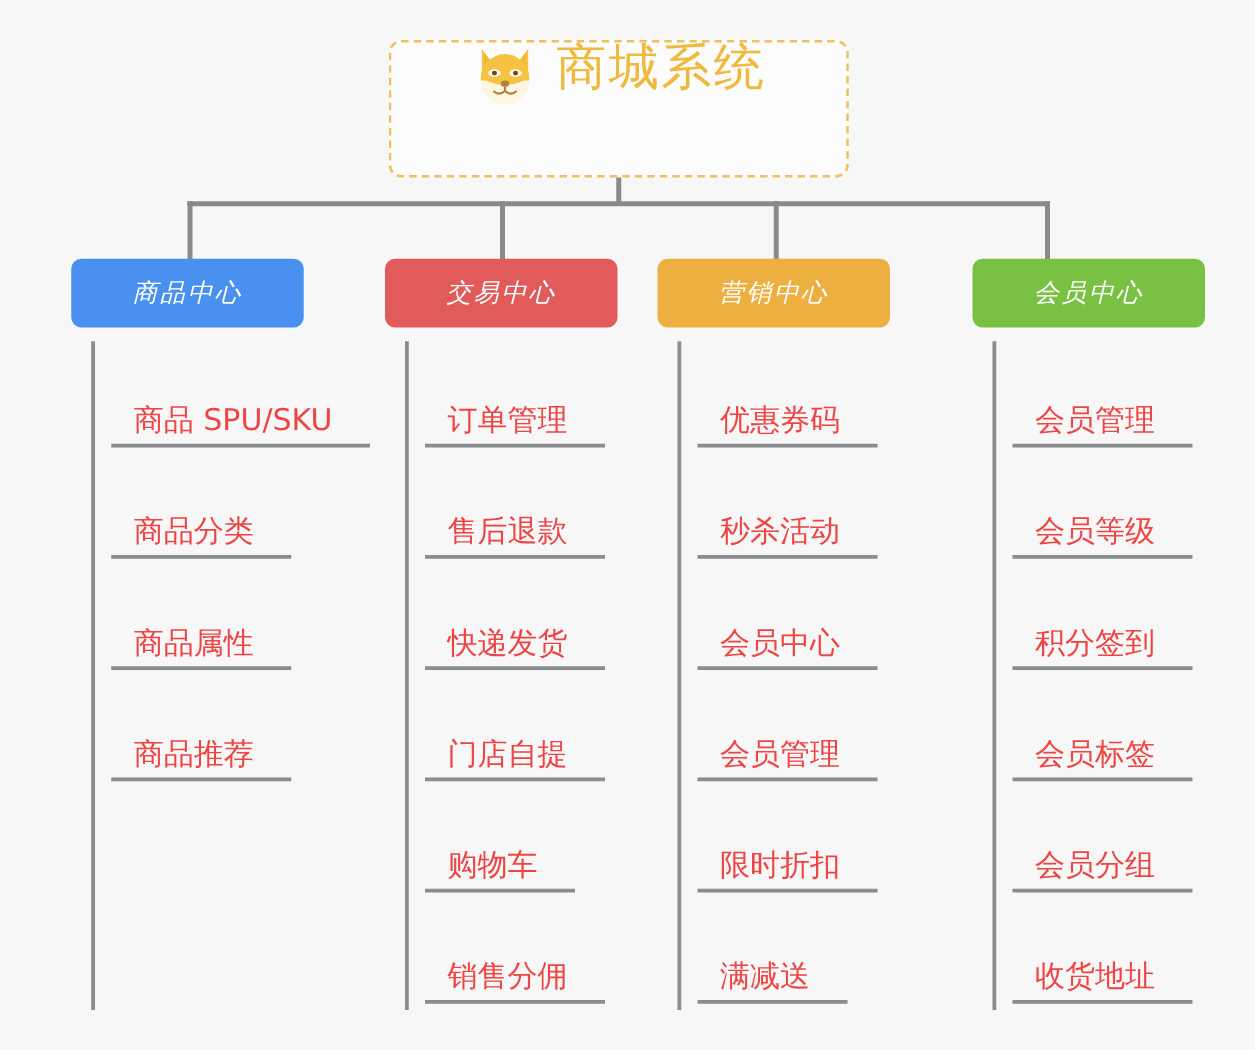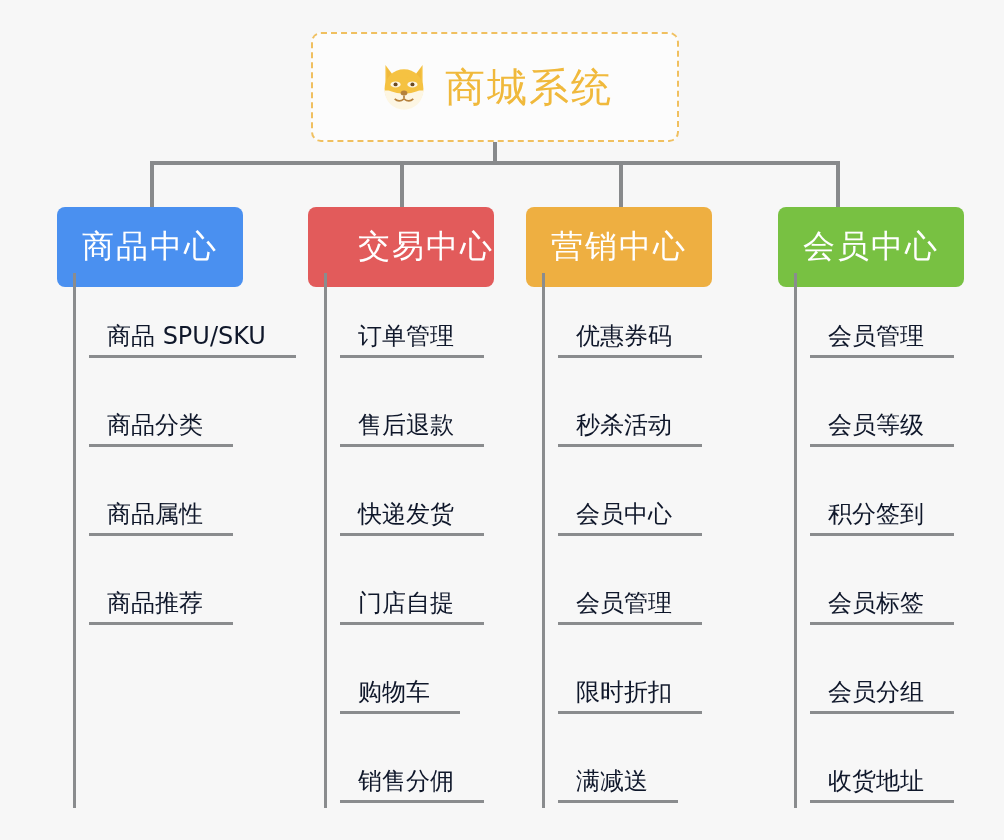--- a/index.html
+++ b/index.html
@@ -25,21 +25,20 @@
     position: absolute;
     left: 311px;
     top: 32px;
     width: 368px;
     height: 110px;
     box-sizing: border-box;
     background: #fcfcfc;
     border: 2px dashed #f0c060;
     border-radius: 10px;
     display: flex;
-    align-items: center;
     justify-content: center;
     gap: 14px;
   }
   .root-title {
     font-size: 40px;
     color: #f0b93c;
     letter-spacing: 2px;
     line-height: 1;
     white-space: nowrap;
   }
@@ -58,29 +57,30 @@
   .v-line { width: 4px; }
   .h-line { height: 4px; }
 
   
   .column {
     position: absolute;
     top: 207px;
   }
   .col-header {
     box-sizing: border-box;
-    height: 80px;
+    height: 55px;
     border-radius: 8px;
     display: flex;
     align-items: center;
     justify-content: center;
     color: #ffffff;
-    font-size: 32px;
+    font-size: 20px;
     letter-spacing: 2px;
     white-space: nowrap;
+    font-style: italic;
   }
 
   .leaf-list {
     position: absolute;
     top: 66px;
     left: 16px;
   }
   .leaf-spine {
     position: absolute;
     left: 0;
@@ -92,21 +92,21 @@
     position: relative;
     height: 89px;
     box-sizing: border-box;
     display: flex;
     align-items: flex-end;
     padding-left: 34px;
     padding-bottom: 4px;
   }
   .leaf-label {
     font-size: 24px;
-    color: #0f172a;
+    color: #ef4444;
     line-height: 1.1;
     white-space: nowrap;
     padding-bottom: 6px;
     border-bottom: 3px solid #8a8c8e;
     padding-right: 30px;
     margin-left: -18px;
     padding-left: 18px;
   }
 </style>
 </head>
@@ -159,21 +159,21 @@
       <div class="leaf-item">
         <span class="leaf-label">商品属性</span>
       </div>
       <div class="leaf-item">
         <span class="leaf-label">商品推荐</span>
       </div>
     </div>
   </div>
 
   <div class="column" style="left:308px; width:186px;">
-    <div class="col-header" style="width:186px; background:#e25b5b;justify-content:flex-end;">
+    <div class="col-header" style="width:186px; background:#e25b5b;">
       <span>交易中心</span>
     </div>
     <div class="leaf-list">
       <div class="leaf-spine" style="height:535px;"></div>
       <div class="leaf-item">
         <span class="leaf-label">订单管理</span>
       </div>
       <div class="leaf-item">
         <span class="leaf-label">售后退款</span>
       </div>

